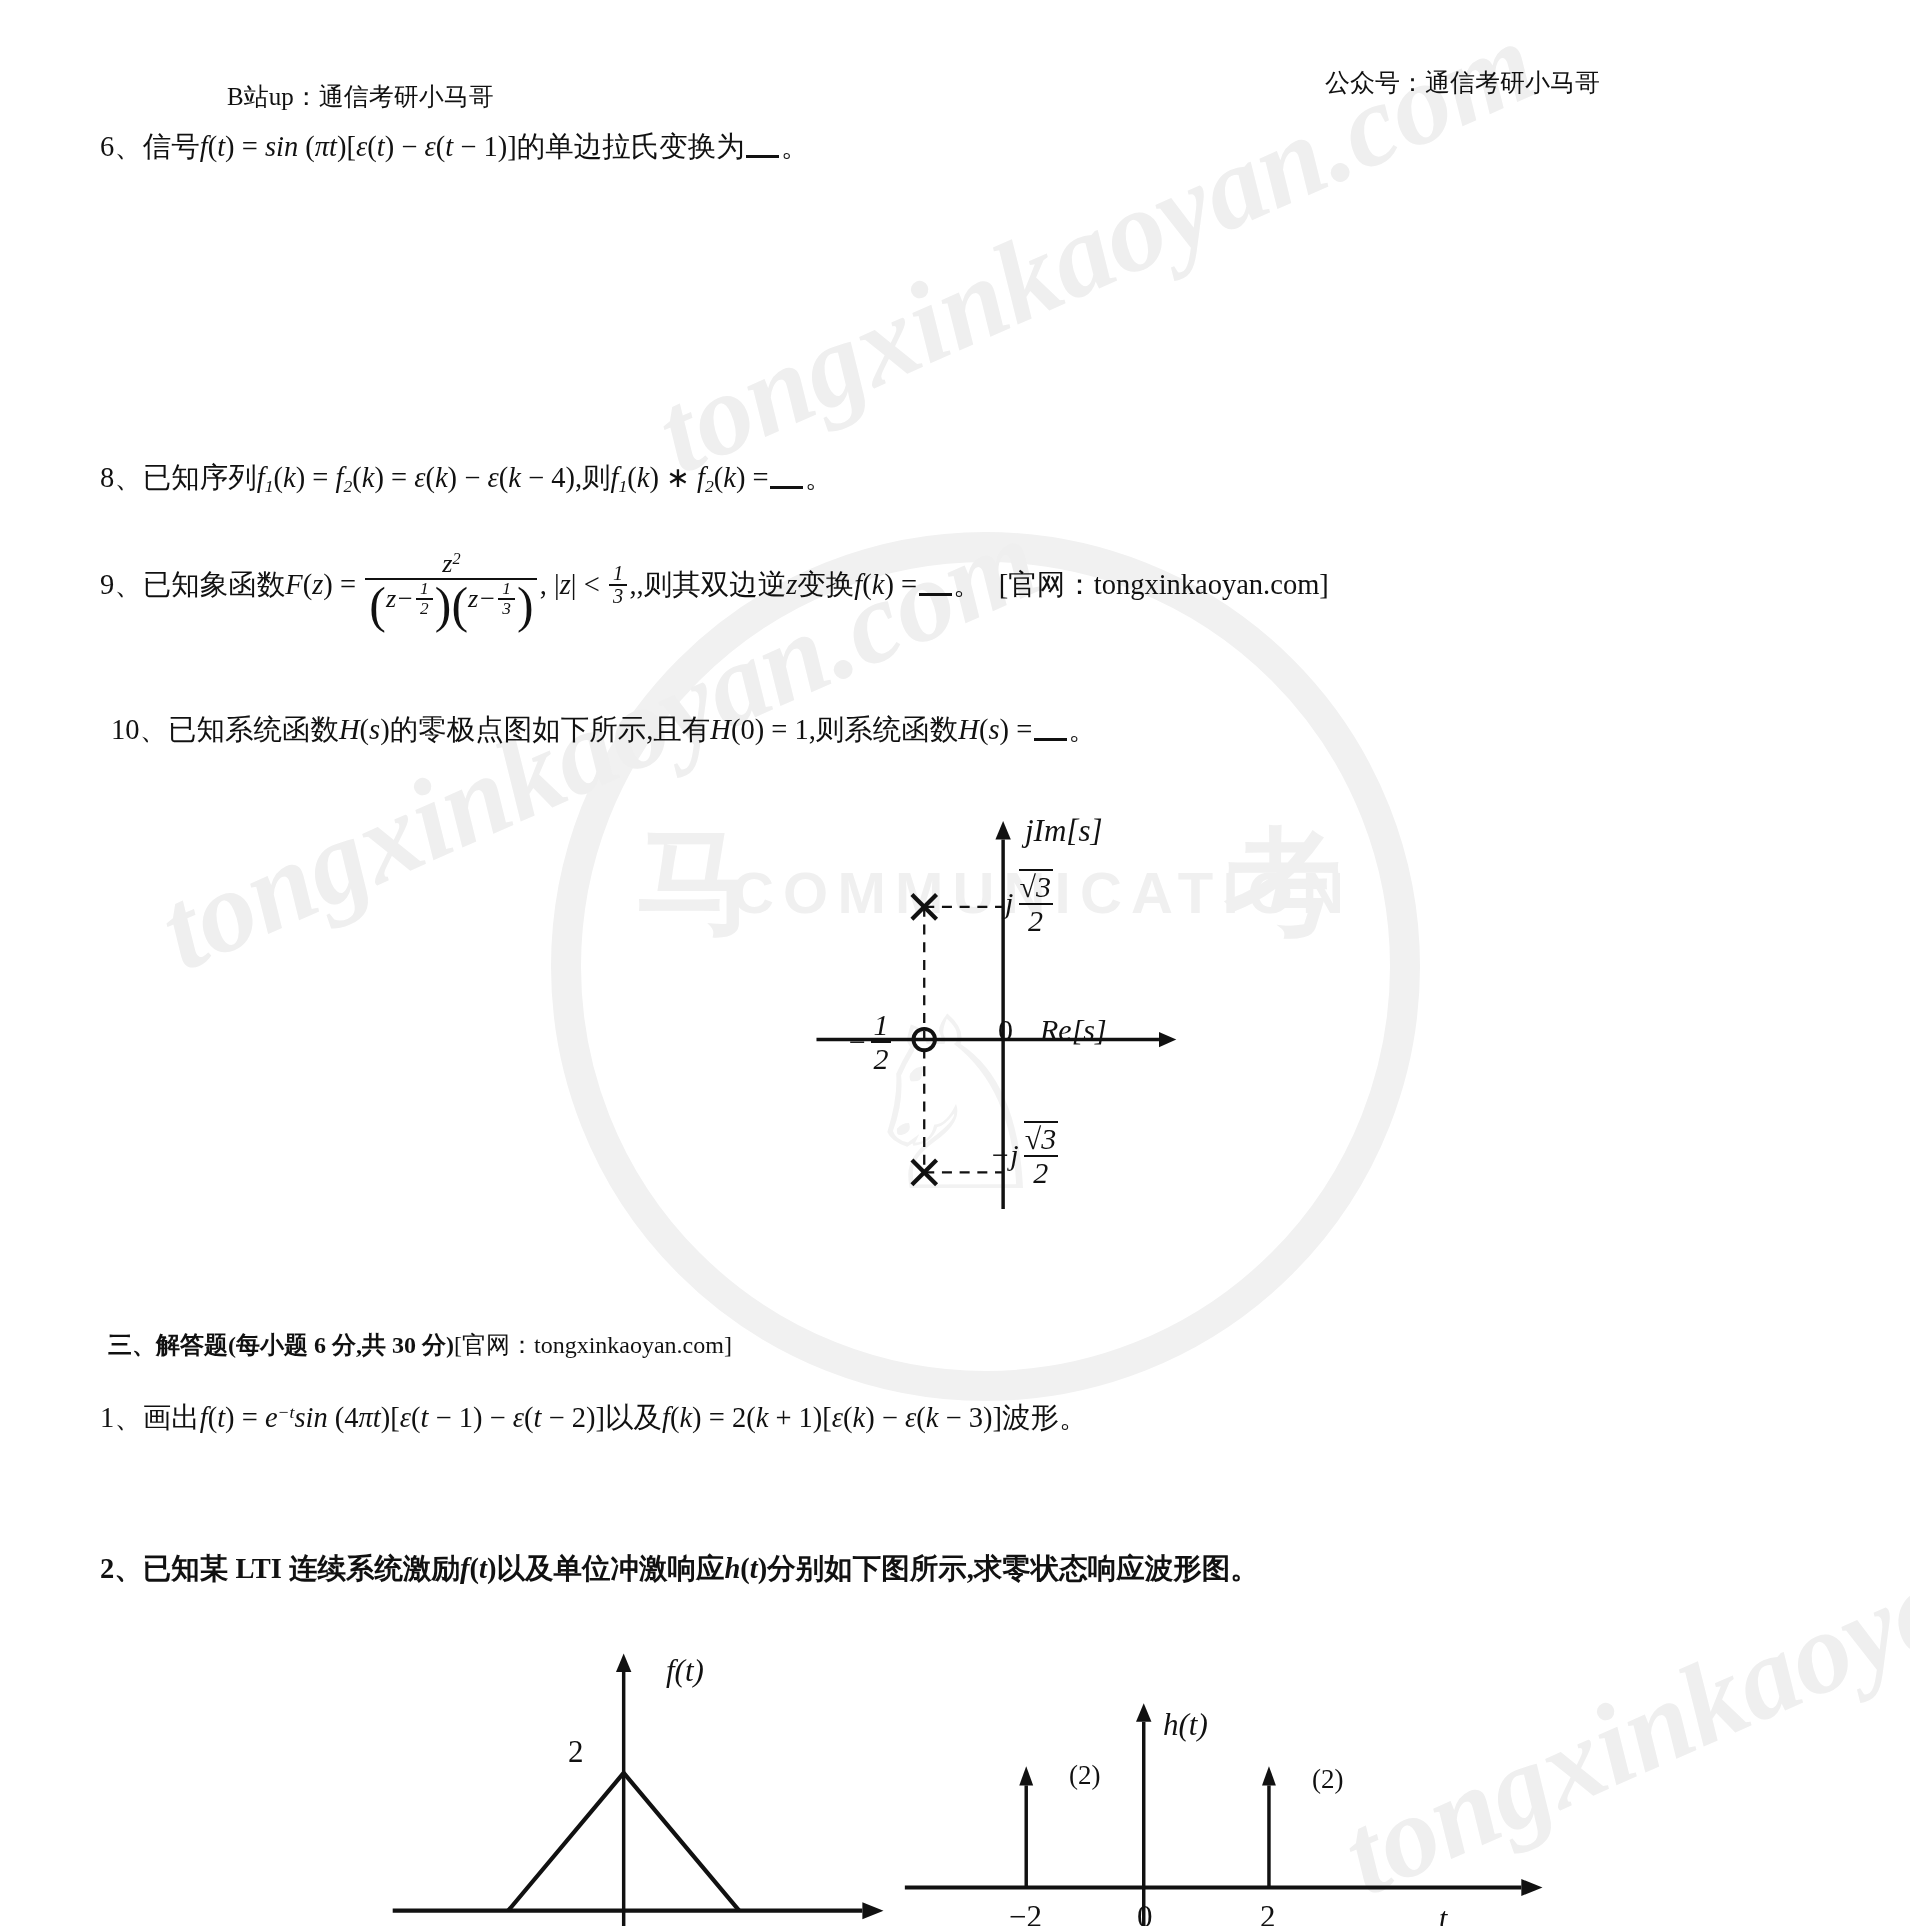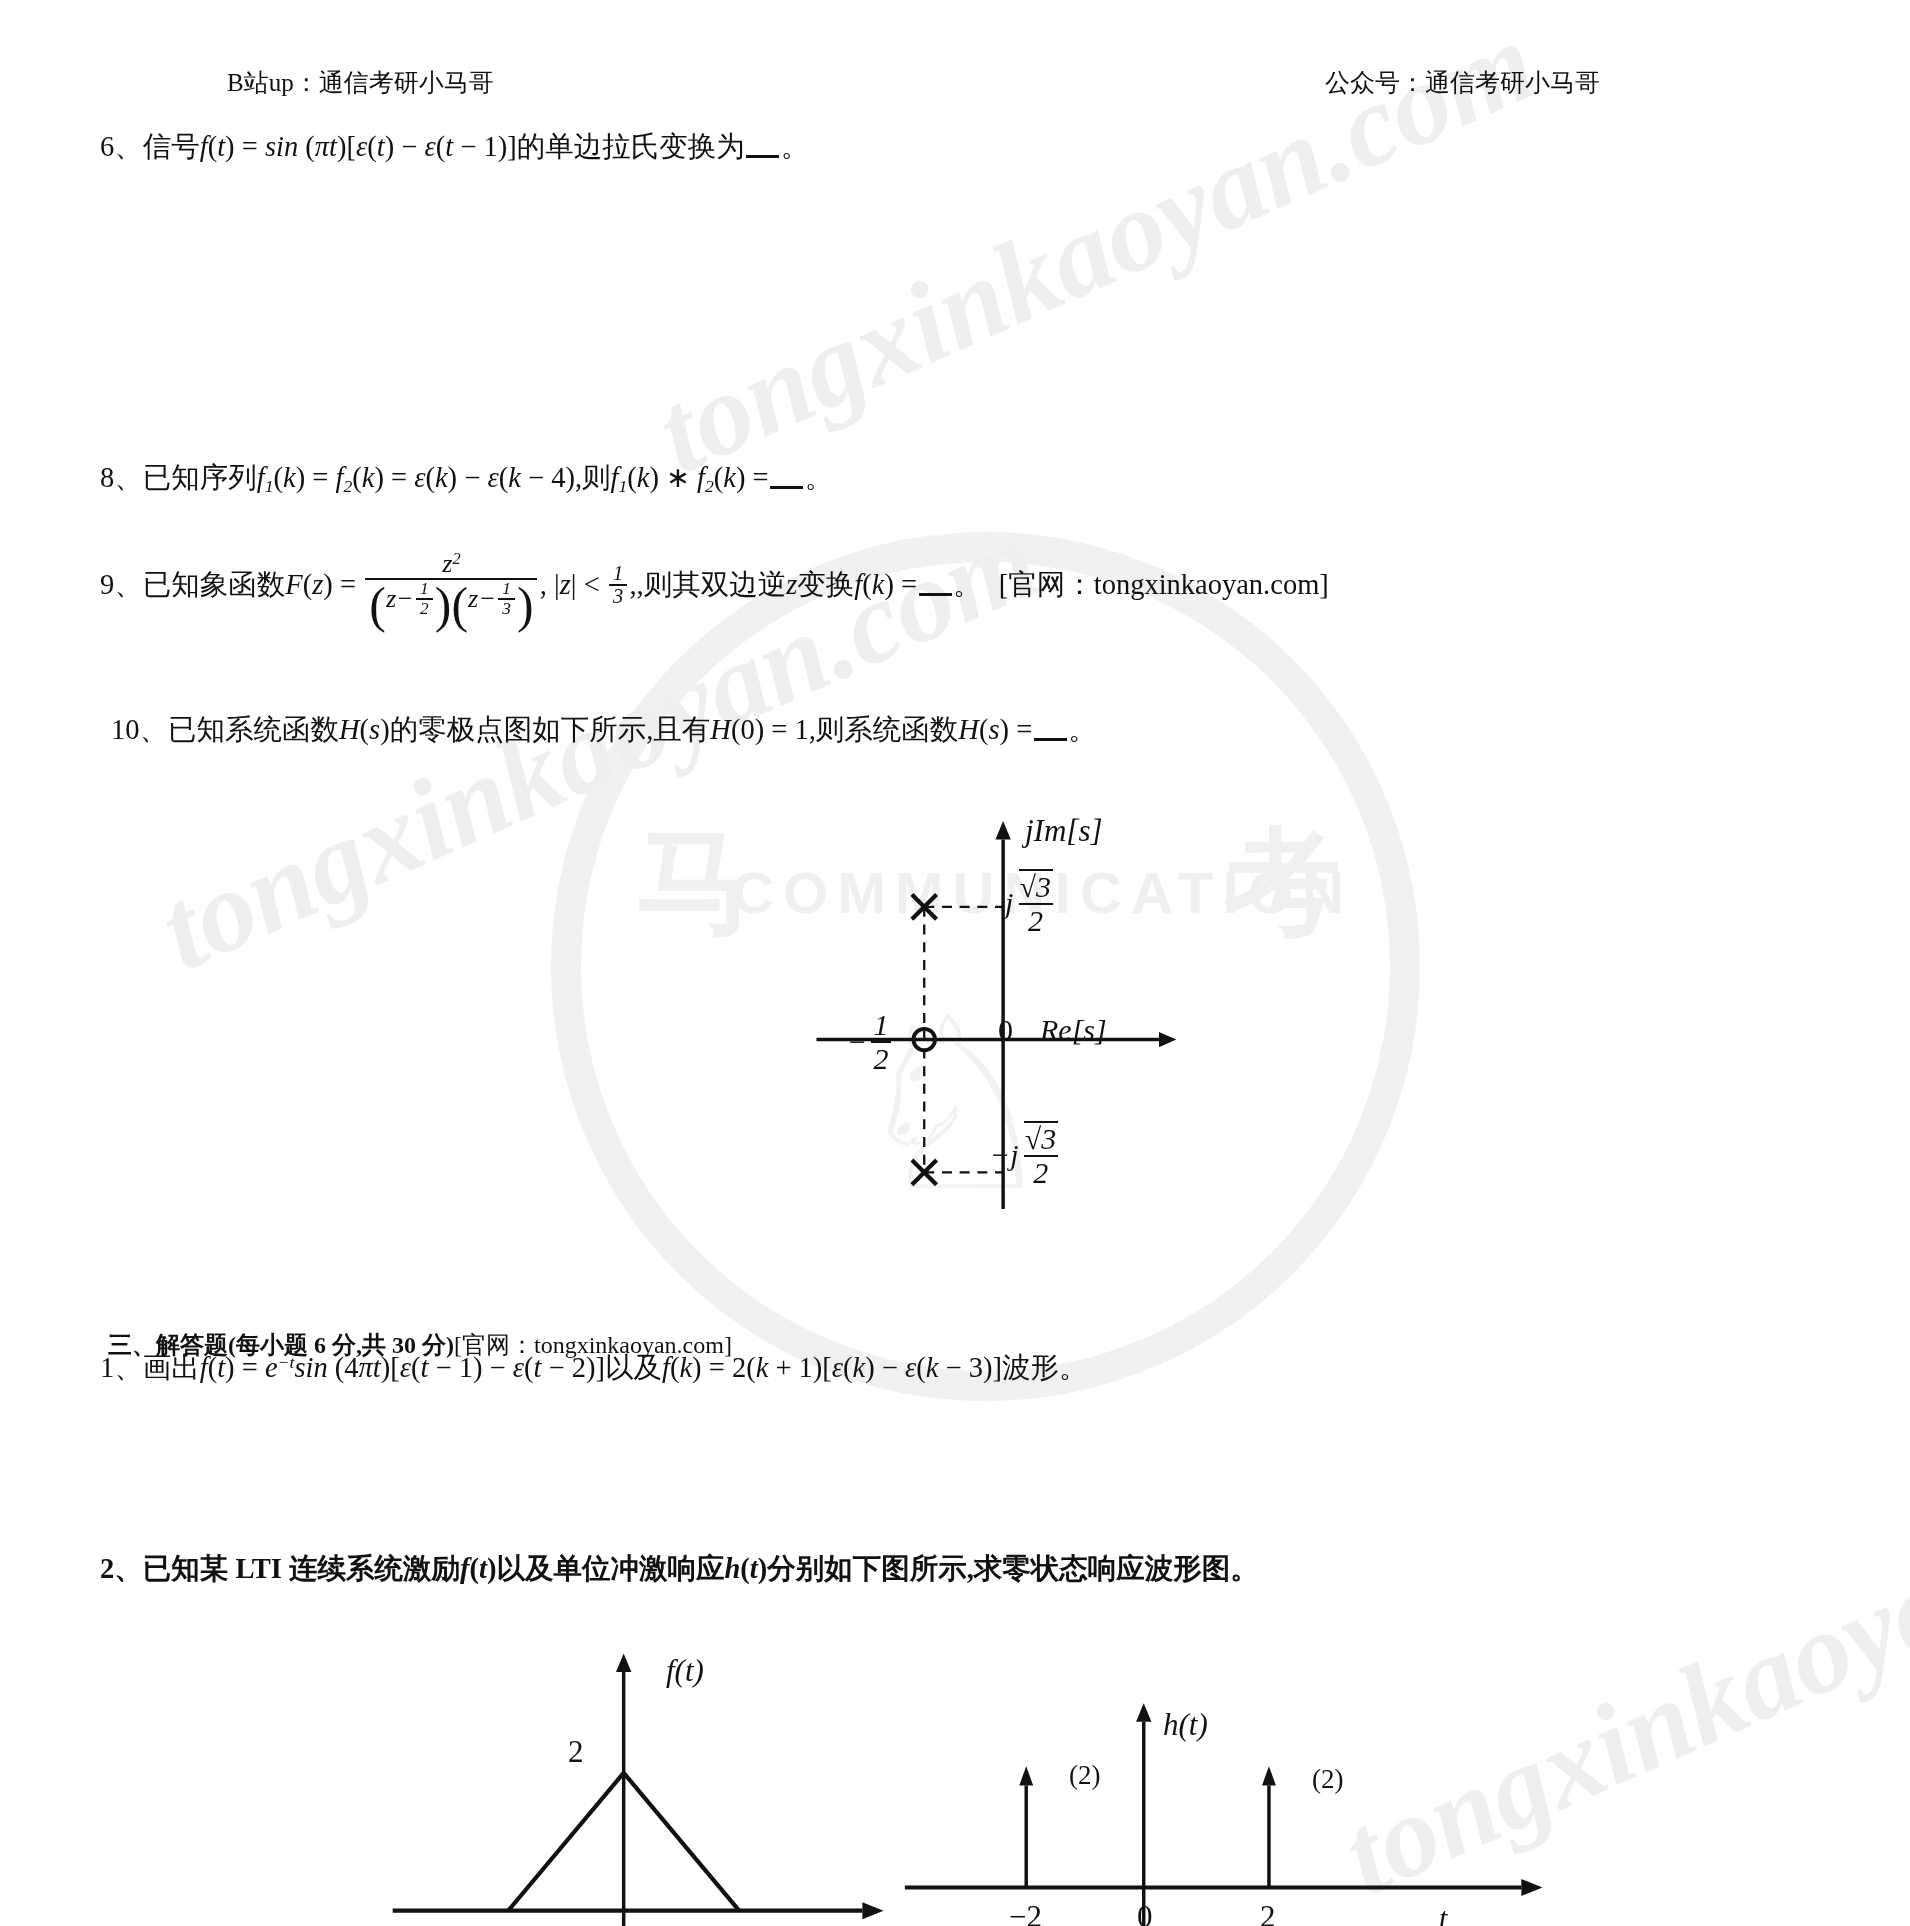--- a/index.html
+++ b/index.html
@@ -27,21 +27,21 @@
               text-align:center; color:#f0f0f0; font-size:58px; font-weight:bold;
               letter-spacing:9.2px; font-family:"Liberation Sans", sans-serif; }
   .seal-horse { position:absolute; left:809px; top:986px; width:293px;
                 text-align:center; color:#f2f2f2; font-size:239px; line-height:1;
                 font-family:"DejaVu Sans", sans-serif; }
   .seal-cn { position:absolute; color:#f0f0f0; font-size:116px; font-weight:bold;
              font-family:"Liberation Sans", sans-serif; }
 
   
   .rh { position:absolute; top:66px; font-size:25px; font-family:"Liberation Serif", serif; }
-  .rh-l { left:227px; }
+  .rh-l { left:227px;margin-top:14px; }
   .rh-r { left:1325px; }
 
   
   .q { position:absolute; font-size:28.5px; line-height:1.38; white-space:nowrap; }
   .q-ind { left:100px; }
   .sec { position:absolute; left:108px; font-size:24px; font-weight:bold; white-space:nowrap; }
   .sec .plain { font-weight:normal; }
 
   i.m, span.m { font-style:italic; font-family:"Liberation Serif", serif; }
   .sub { font-size:0.62em; vertical-align:-0.28em; font-style:italic; }
@@ -158,21 +158,21 @@
     <span style="display:inline-block; text-align:center; margin-left:3.9px; line-height:1.05;">
       <span style="display:block; border-bottom:2.3px solid #111; padding:0 2.3px;">1</span>
       <span style="display:block;">2</span>
     </span>
   </div>
 
   <div class="sec" style="top:1329px;">
     <span>三、解答题(每小题 6 分,共 30 分)</span><span class="plain">[官网：tongxinkaoyan.com]</span>
   </div>
 
-  <div class="q q-ind" style="top:1348px;">
+  <div class="q q-ind" style="top:1398px;">
     <span>1、</span><span>画出</span><i class="m">f</i>(<i class="m">t</i>) =
     <i class="m">e</i><span class="sup">−t</span><i class="m">sin</i> (4<i class="m">πt</i>)[<i class="m">ε</i>(<i class="m">t</i> − 1) −
     <i class="m">ε</i>(<i class="m">t</i> − 2)]<span>以及</span><i class="m">f</i>(<i class="m">k</i>) =
     2(<i class="m">k</i> + 1)[<i class="m">ε</i>(<i class="m">k</i>) − <i class="m">ε</i>(<i class="m">k</i> − 3)]<span>波形</span>。
   </div>
 
   <div class="q q-ind" style="top:1549px;font-weight:bold;">
     <span>2、</span><span>已知某 LTI 连续系统激励</span><i class="m">f</i>(<i class="m">t</i>)<span>以及单位冲激响应</span><i class="m">h</i>(<i class="m">t</i>)<span>分别如下图所示,求零状态响应波形图</span>。
   </div>
 

